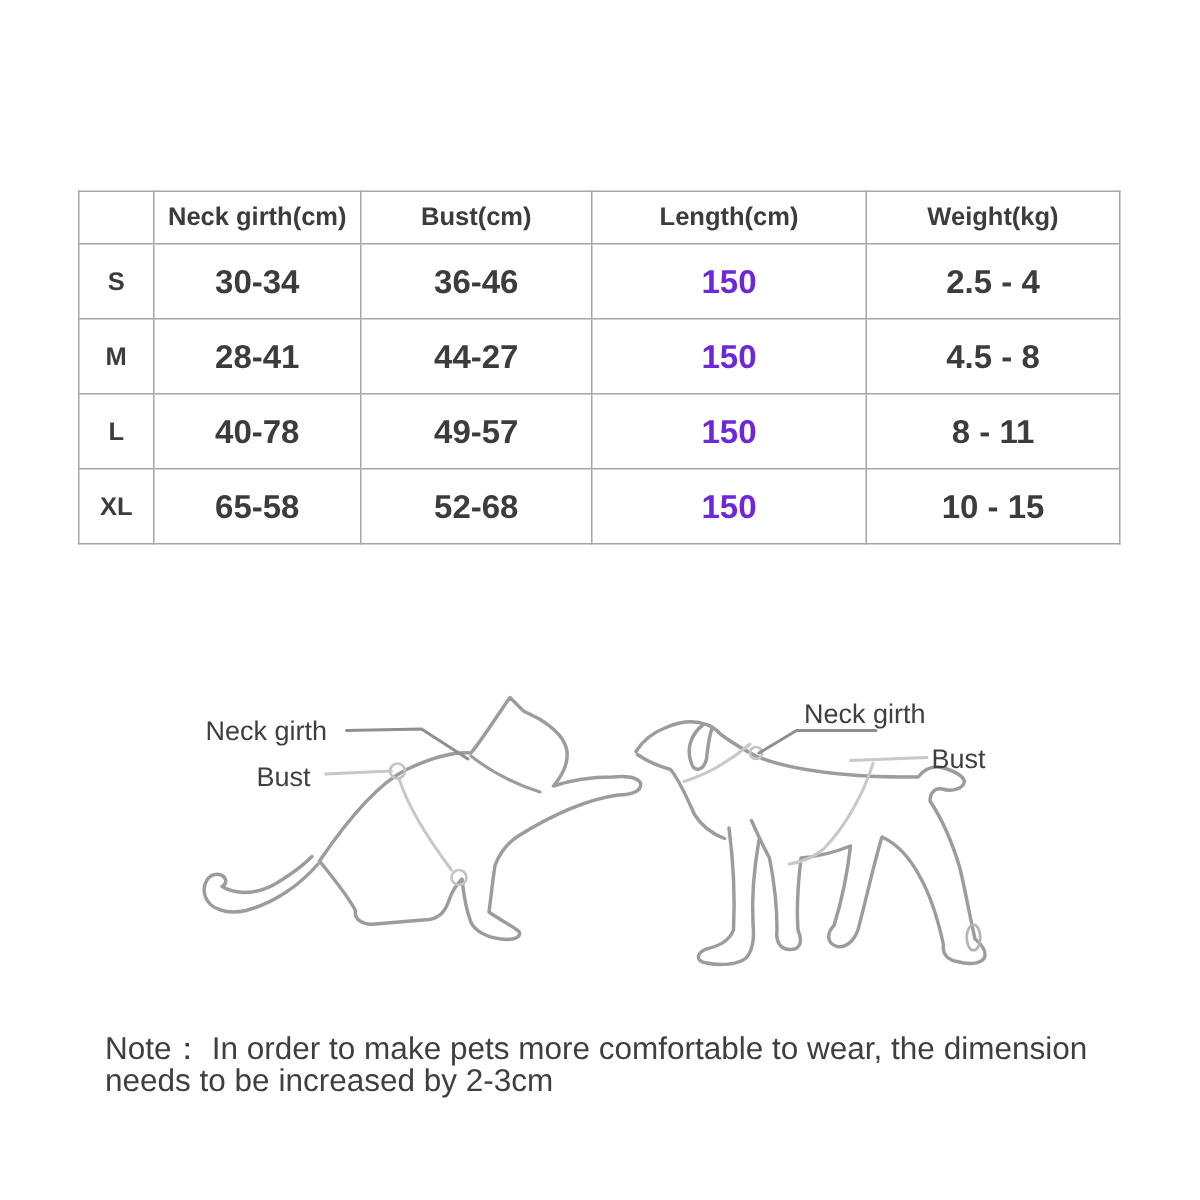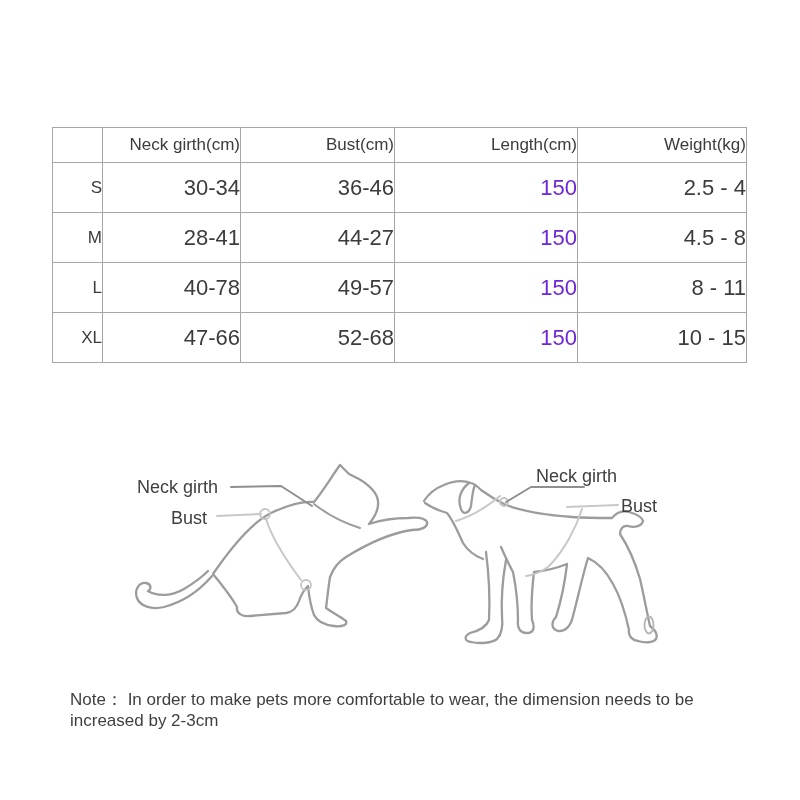--- a/index.html
+++ b/index.html
@@ -6,43 +6,43 @@
   body{
     width:800px;height:800px;position:relative;background:#ffffff;
     font-family:"Liberation Sans", sans-serif;color:#3c3c3c;overflow:hidden;
   }
   
   .size-table{
     position:absolute;left:52px;top:127px;
     border-collapse:collapse;table-layout:fixed;width:694px;
   }
   .size-table th,.size-table td{
-    border:1px solid #a6a6a6;text-align:right;vertical-align:middle;
-    padding:0;font-weight:400;color:#3c3c3c;
+    border:1px solid #a6a6a6;text-align:center;vertical-align:middle;
+    padding:0;font-weight:700;color:#3c3c3c;
   }
   .size-table thead th{height:34px;font-size:17px;}
   .size-table tbody td{height:49px;font-size:22px;}
   .size-table td.size-cell{font-size:17px;}
   .size-table td.length-cell{color:#6d28d9;}
   .c0{width:50px;} .c1{width:138px;} .c2{width:154px;} .c3{width:183px;} .c4{width:169px;}
 
   
   .diagram-svg{position:absolute;left:0;top:0;pointer-events:none;}
   .diagram-label{
     position:absolute;font-size:18px;color:#3f3f3f;white-space:nowrap;line-height:1;
   }
   .lbl-cat-ng{left:137px;top:478px;}
   .lbl-cat-bust{left:171px;top:509px;}
   .lbl-dog-ng{left:536px;top:467px;}
   .lbl-dog-bust{left:621px;top:497px;}
 
   
   .note{
     position:absolute;left:70px;top:689px;max-width:680px;
-    font-size:17px;line-height:21px;color:#3f3f3f;
+    font-size:21px;line-height:21px;color:#3f3f3f;
   }
 </style>
 </head>
 <body>
 
 <table class="size-table">
   <colgroup>
       <col class="c0">
       <col class="c1">
       <col class="c2">
@@ -75,21 +75,21 @@
     </tr>
     <tr>
       <td class="size-cell">L</td>
       <td>40-78</td>
       <td>49-57</td>
       <td class="length-cell">150</td>
       <td>8 - 11</td>
     </tr>
     <tr>
       <td class="size-cell">XL</td>
-      <td>47-66</td>
+      <td>65-58</td>
       <td>52-68</td>
       <td class="length-cell">150</td>
       <td>10 - 15</td>
     </tr>
   </tbody>
 </table>
 
 <svg class="diagram-svg" width="800" height="800" viewBox="0 0 800 800">
   <g fill="none" stroke-linecap="round" stroke-linejoin="round">
 

